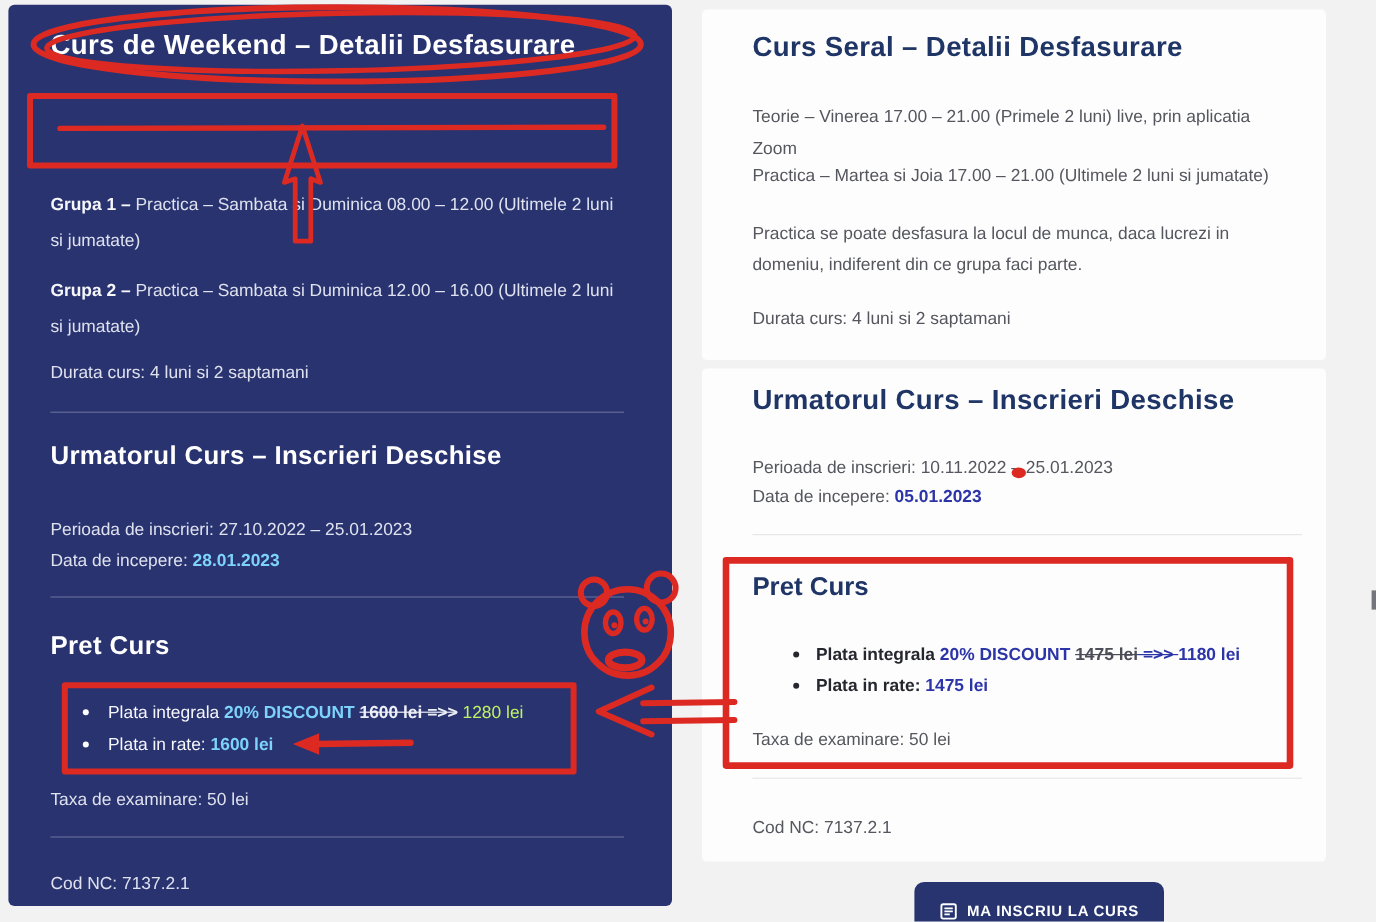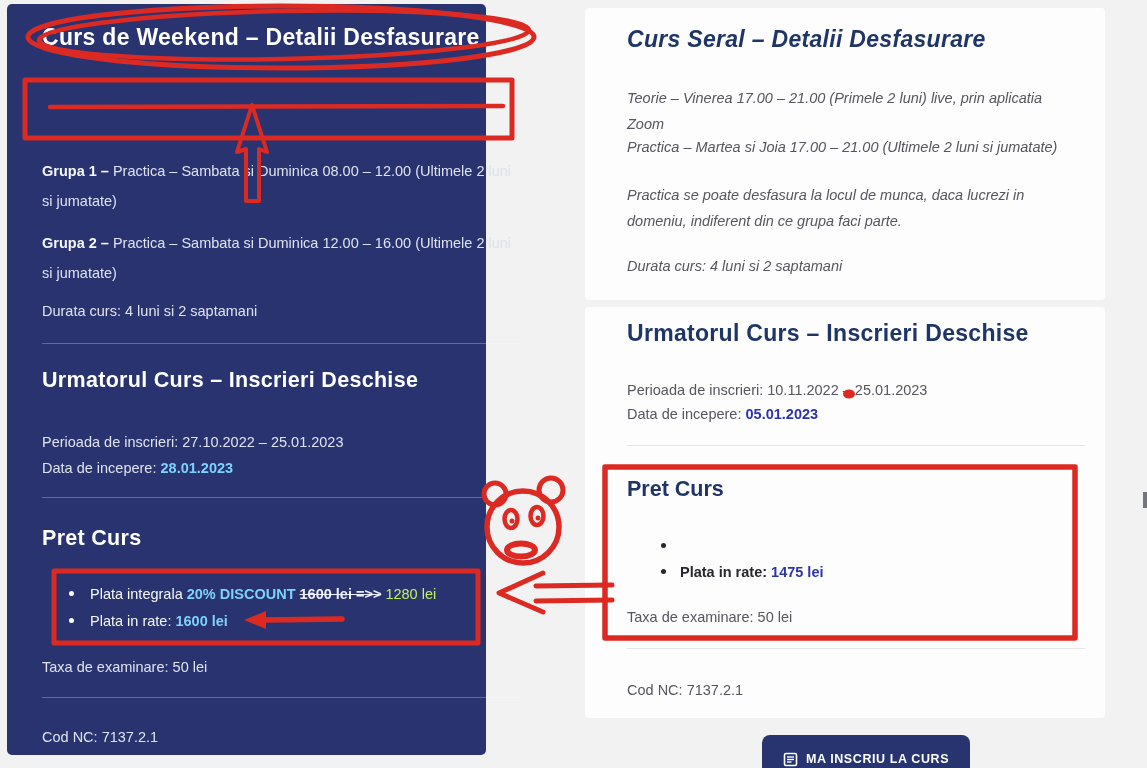--- a/index.html
+++ b/index.html
@@ -6,21 +6,21 @@
   html,body { width:1147px; height:768px; overflow:hidden; }
   body {
     font-family:"Liberation Sans","DejaVu Sans",sans-serif;
     background:#f2f2f3;
     position:relative;
     color:#55565e;
   }
 
   
   .left-panel {
-    position:absolute; left:7px; top:4px; width:479px; height:751px;
+    position:absolute; left:7px; top:4px; width:553px; height:751px;
     background:#293370; border-radius:5px;
   }
   .lp-title {
     position:absolute; left:35px; top:20px; width:500px;
     color:#ffffff; font-size:23px; font-weight:700; letter-spacing:.3px;
   }
   .lp-h3 {
     position:absolute; left:35px;
     color:#ffffff; font-size:21.5px; font-weight:700; letter-spacing:.3px;
   }
@@ -33,21 +33,21 @@
   .yellow-b { color:#7dd3fc; font-weight:700; }
   .yellow { color:#bef264; }
   .strike-w { color:#eef0f7; font-weight:600; text-decoration:line-through; }
 
   .lp-li { position:absolute; left:62px; width:440px; display:flex; align-items:flex-start;
            color:#f6f7fb; font-size:14.5px; line-height:22px; }
   .dot-w { width:5px; height:5px; border-radius:50%; background:#ffffff; margin:8px 16px 0 0; flex:none; }
 
   
   .card { position:absolute; left:585px; width:520px; background:#fdfdfd; border-radius:4px; }
-  .card1 { top:8px; height:292px;font-style:italic; }
+  .card1 { top:8px; height:292px; }
   .card2 { top:307px; height:411px; }
   .rc-title { position:absolute; left:42px; color:#1e3566; font-size:23px; font-weight:700; letter-spacing:.3px; }
   .rc-h3 { position:absolute; left:42px; color:#1e3566; font-size:21.5px; font-weight:700; }
   .rc-p { position:absolute; left:42px; width:455px; color:#55565e; font-size:14.5px; line-height:26px; }
   .hr-r { position:absolute; left:42px; width:458px; height:1px; background:#e7e7ea; }
   .blue-b { color:#2c35a8; font-weight:700; }
   .blue-sb { color:#2c35a8; font-weight:600; }
   .strike-g { color:#4c4d57; font-weight:600; text-decoration:line-through; }
   .strike-bl { color:#2c35a8; font-weight:600; text-decoration:line-through; }
   .dark-b { color:#26272e; font-weight:700; }
@@ -123,20 +123,21 @@
   <h2 class="rc-title" style="top:13px;">Urmatorul Curs – Inscrieri Deschise</h2>
   <p class="rc-p" style="top:70px;">Perioada de inscrieri: 10.11.2022 – 25.01.2023</p>
   <p class="rc-p" style="top:94px;"><span>Data de incepere: </span><span class="blue-b">05.01.2023</span></p>
 
   <div class="hr-r" style="top:138px;"></div>
 
   <h3 class="rc-h3" style="top:170px;">Pret Curs</h3>
 
   <div class="rc-li" style="top:228px;">
     <span class="dot-d"></span>
+    <span><span class="dark-b">Plata integrala </span><span class="blue-sb">20% DISCOUNT </span><span class="strike-g">1475 lei</span><span class="strike-bl"> =&gt;&gt; </span><span class="blue-b">1180 lei</span></span>
   </div>
   <div class="rc-li" style="top:254px;">
     <span class="dot-d"></span>
     <span><span class="dark-b">Plata in rate: </span><span class="blue-b">1475 lei</span></span>
   </div>
 
   <p class="rc-p" style="top:297px;">Taxa de examinare: 50 lei</p>
 
   <div class="hr-r" style="top:341px;"></div>
 

